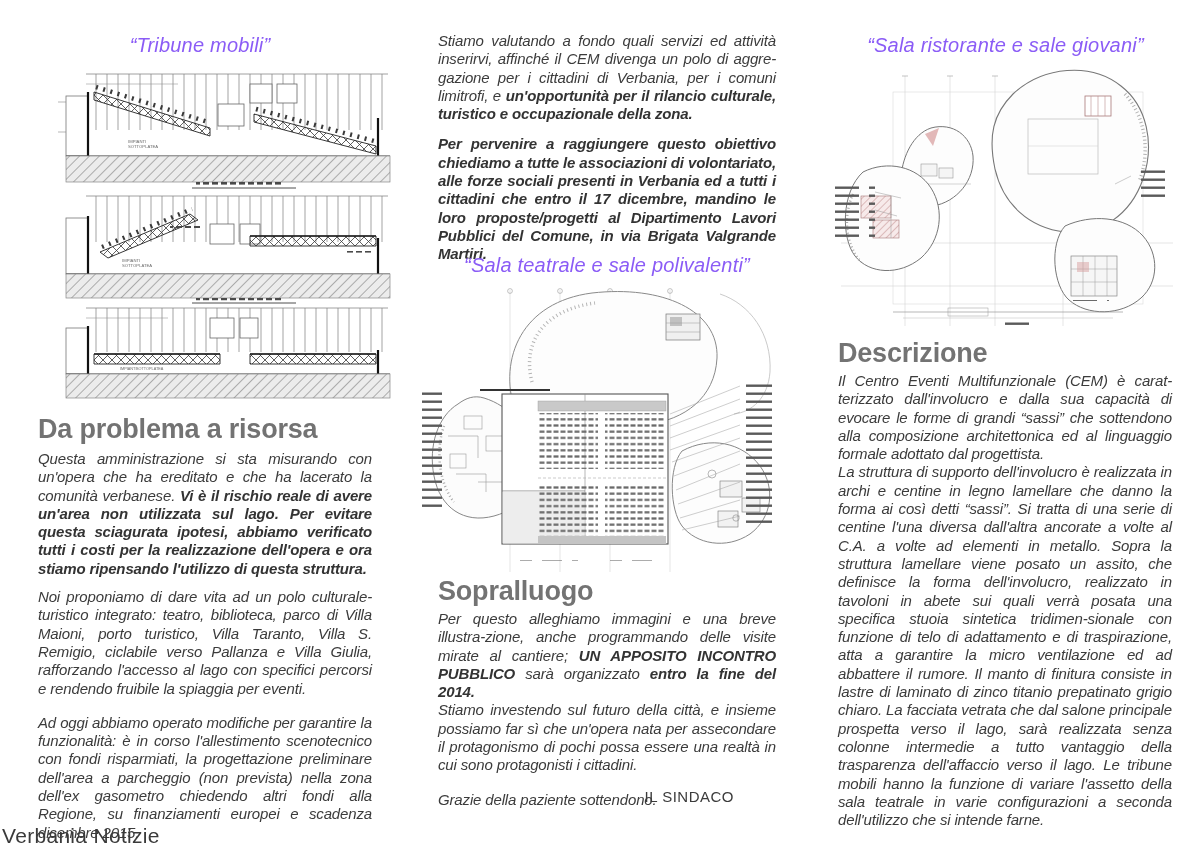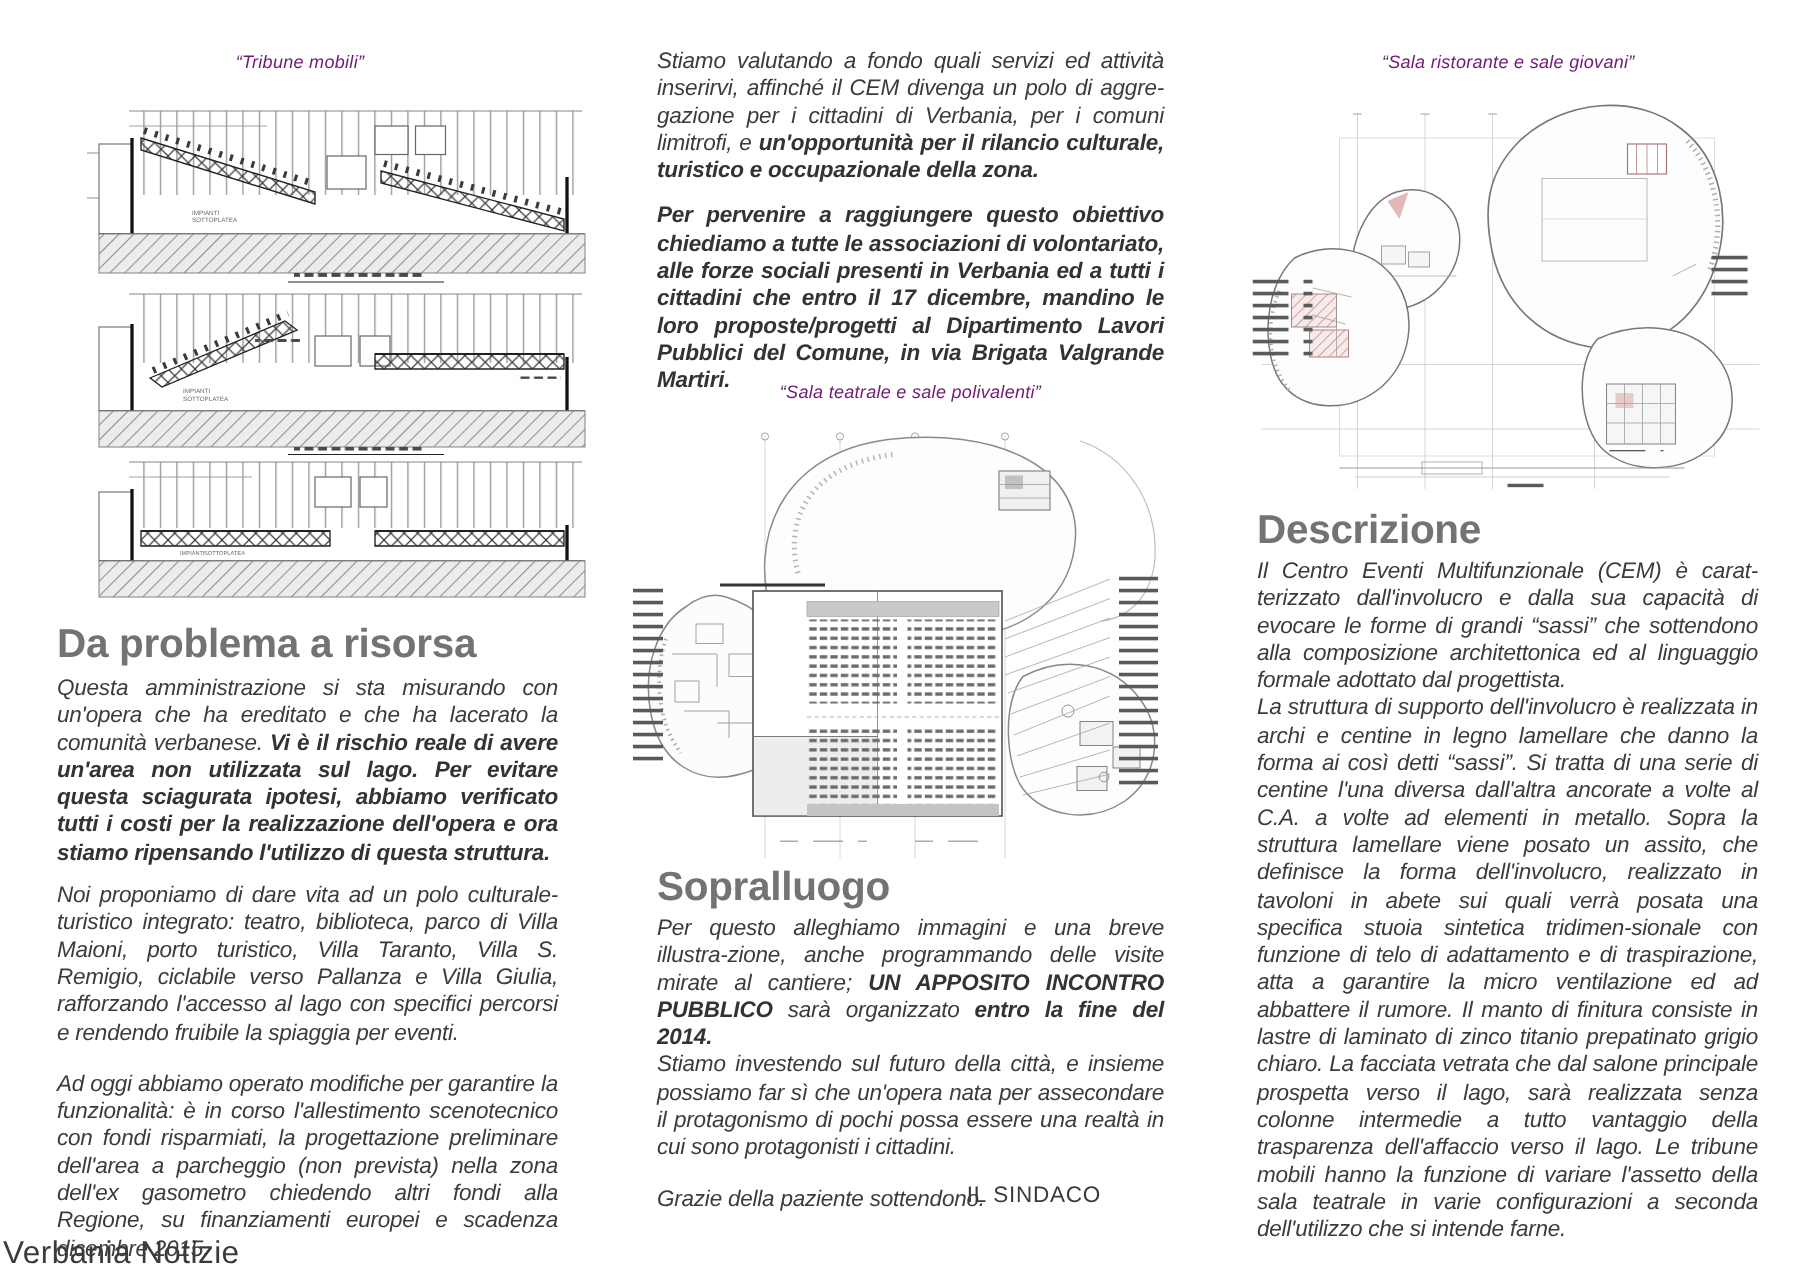--- a/index.html
+++ b/index.html
@@ -1,18 +1,18 @@
 <!DOCTYPE html>
 <html><head>
 <meta charset="utf-8">
 <style>
   html,body{margin:0;padding:0;background:#fff;}
   #page{position:relative;width:1200px;height:848px;background:#ffffff;overflow:hidden;
         font-family:"Liberation Sans",sans-serif;}
-  .quoteHead{font-style:italic;font-size:12px;color:#701a75;text-align:center;letter-spacing:0.2px;}
+  .quoteHead{font-style:italic;font-size:20px;color:#8b5cf6;text-align:center;letter-spacing:0.2px;}
   .secHead{font-size:27px;font-weight:bold;color:#737373;letter-spacing:-0.2px;}
   .body{font-size:15px;line-height:18.3px;color:#3b3b3b;text-align:justify;margin:0 0 10px 0;letter-spacing:-0.15px;font-style:italic;}
   .body b{color:#333;}
   .abs{position:absolute;}
   .sig{font-size:15px;color:#3b3b3b;letter-spacing:0.5px;}
   .footer{font-size:21px;color:#3a3a3a;letter-spacing:0.3px;font-stretch:condensed;}
   svg{display:block;}
   svg text{font-family:"Liberation Sans",sans-serif;}
 </style>
 </head>

